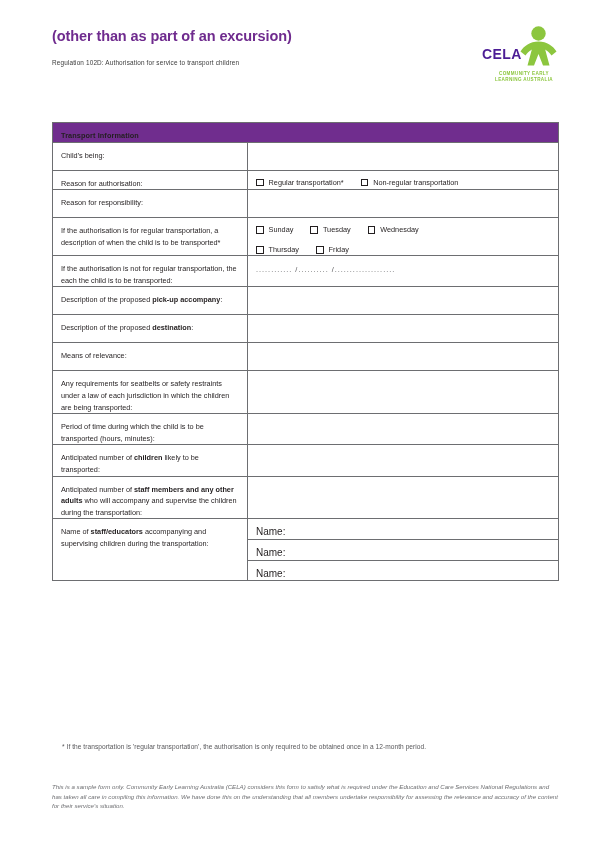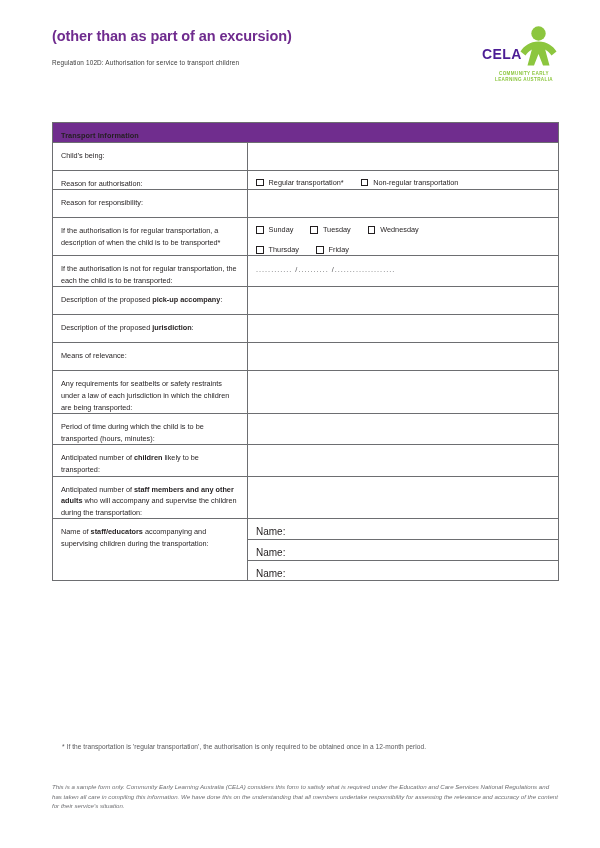--- a/index.html
+++ b/index.html
@@ -281,21 +281,21 @@
 
       <tr>
         <td class="lbl">
           <span>Description of the proposed <b>pick-up accompany</b>:</span>
         </td>
         <td class="field-cell r-h"></td>
       </tr>
 
       <tr>
         <td class="lbl">
-          <span>Description of the proposed <b>jurisdiction</b>:</span>
+          <span>Description of the proposed <b>destination</b>:</span>
         </td>
         <td class="field-cell r-h"></td>
       </tr>
 
       <tr>
         <td class="lbl">Means of relevance:</td>
         <td class="field-cell r-h"></td>
       </tr>
 
       <tr>

